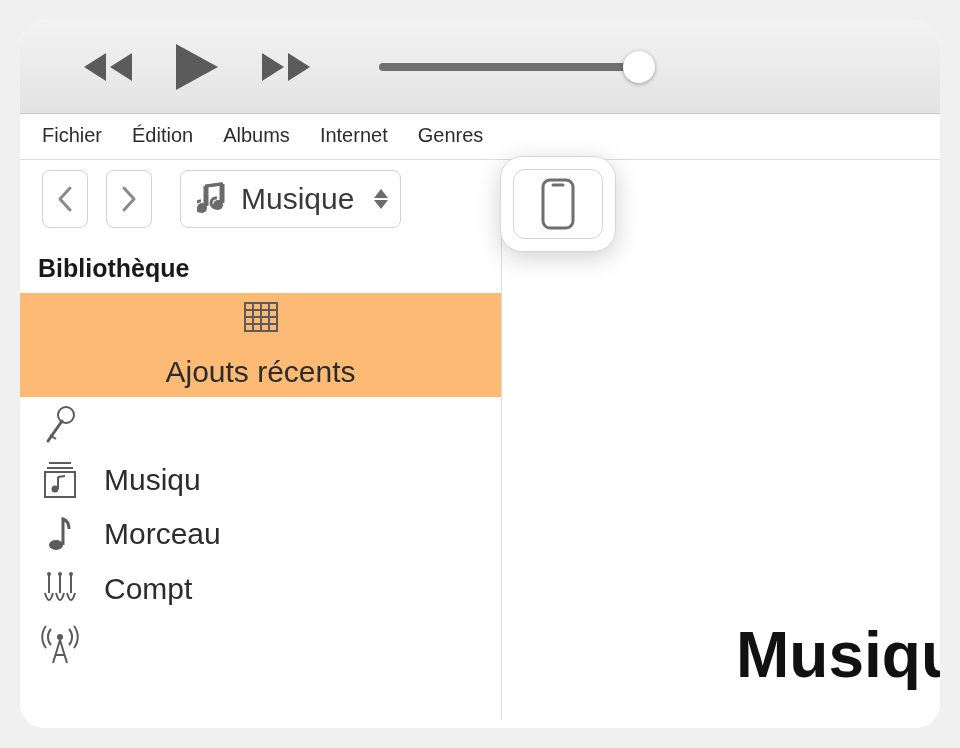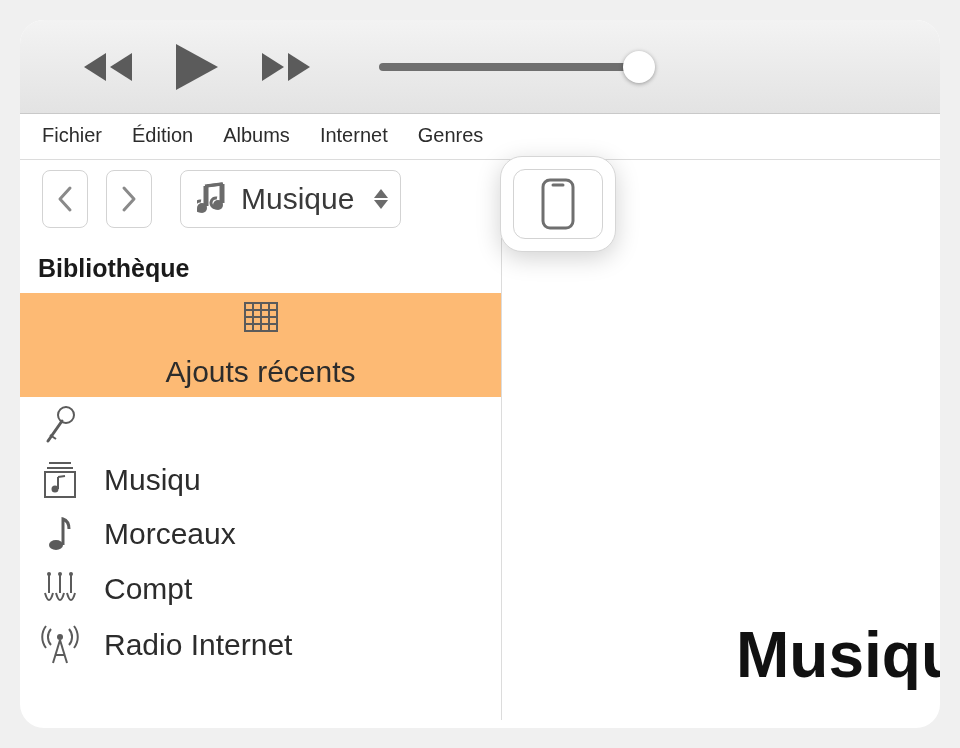--- a/index.html
+++ b/index.html
@@ -286,21 +286,21 @@
         <span>Musiqu</span>
       </div>
 
       <div class="side-item">
         <div class="side-icon">
           <svg width="26" height="38" viewBox="0 0 26 38">
             <ellipse cx="9" cy="30" rx="7" ry="5" fill="#5b5b5b"></ellipse>
             <path d="M16 30 L16 4 Q22 6 22 14" fill="none" stroke="#5b5b5b" stroke-width="3"></path>
           </svg>
         </div>
-        <span>Morceaux</span>
+        <span>Morceau</span>
       </div>
 
       <div class="side-item">
         <div class="side-icon">
           <svg width="38" height="40" viewBox="0 0 38 40">
             <line x1="8" y1="4" x2="8" y2="24" stroke="#5b5b5b" stroke-width="2"></line>
             <line x1="19" y1="4" x2="19" y2="24" stroke="#5b5b5b" stroke-width="2"></line>
             <line x1="30" y1="4" x2="30" y2="24" stroke="#5b5b5b" stroke-width="2"></line>
             <circle cx="8" cy="5" r="2" fill="#5b5b5b"></circle>
             <circle cx="19" cy="5" r="2" fill="#5b5b5b"></circle>
@@ -319,21 +319,20 @@
             <circle cx="19" cy="12" r="3" fill="#5b5b5b"></circle>
             <path d="M10 4 A12 12 0 0 0 10 20" fill="none" stroke="#5b5b5b" stroke-width="2"></path>
             <path d="M28 4 A12 12 0 0 1 28 20" fill="none" stroke="#5b5b5b" stroke-width="2"></path>
             <path d="M5 1 A18 18 0 0 0 5 23" fill="none" stroke="#5b5b5b" stroke-width="2"></path>
             <path d="M33 1 A18 18 0 0 1 33 23" fill="none" stroke="#5b5b5b" stroke-width="2"></path>
             <line x1="19" y1="15" x2="12" y2="38" stroke="#5b5b5b" stroke-width="2"></line>
             <line x1="19" y1="15" x2="26" y2="38" stroke="#5b5b5b" stroke-width="2"></line>
             <line x1="14" y1="30" x2="24" y2="30" stroke="#5b5b5b" stroke-width="2"></line>
           </svg>
         </div>
-        <span>Radio Internet</span>
       </div>
     </div>
 
     <div class="main">
       <div class="main-title">Musiqu</div>
     </div>
   </div>
 
 </div>
 

